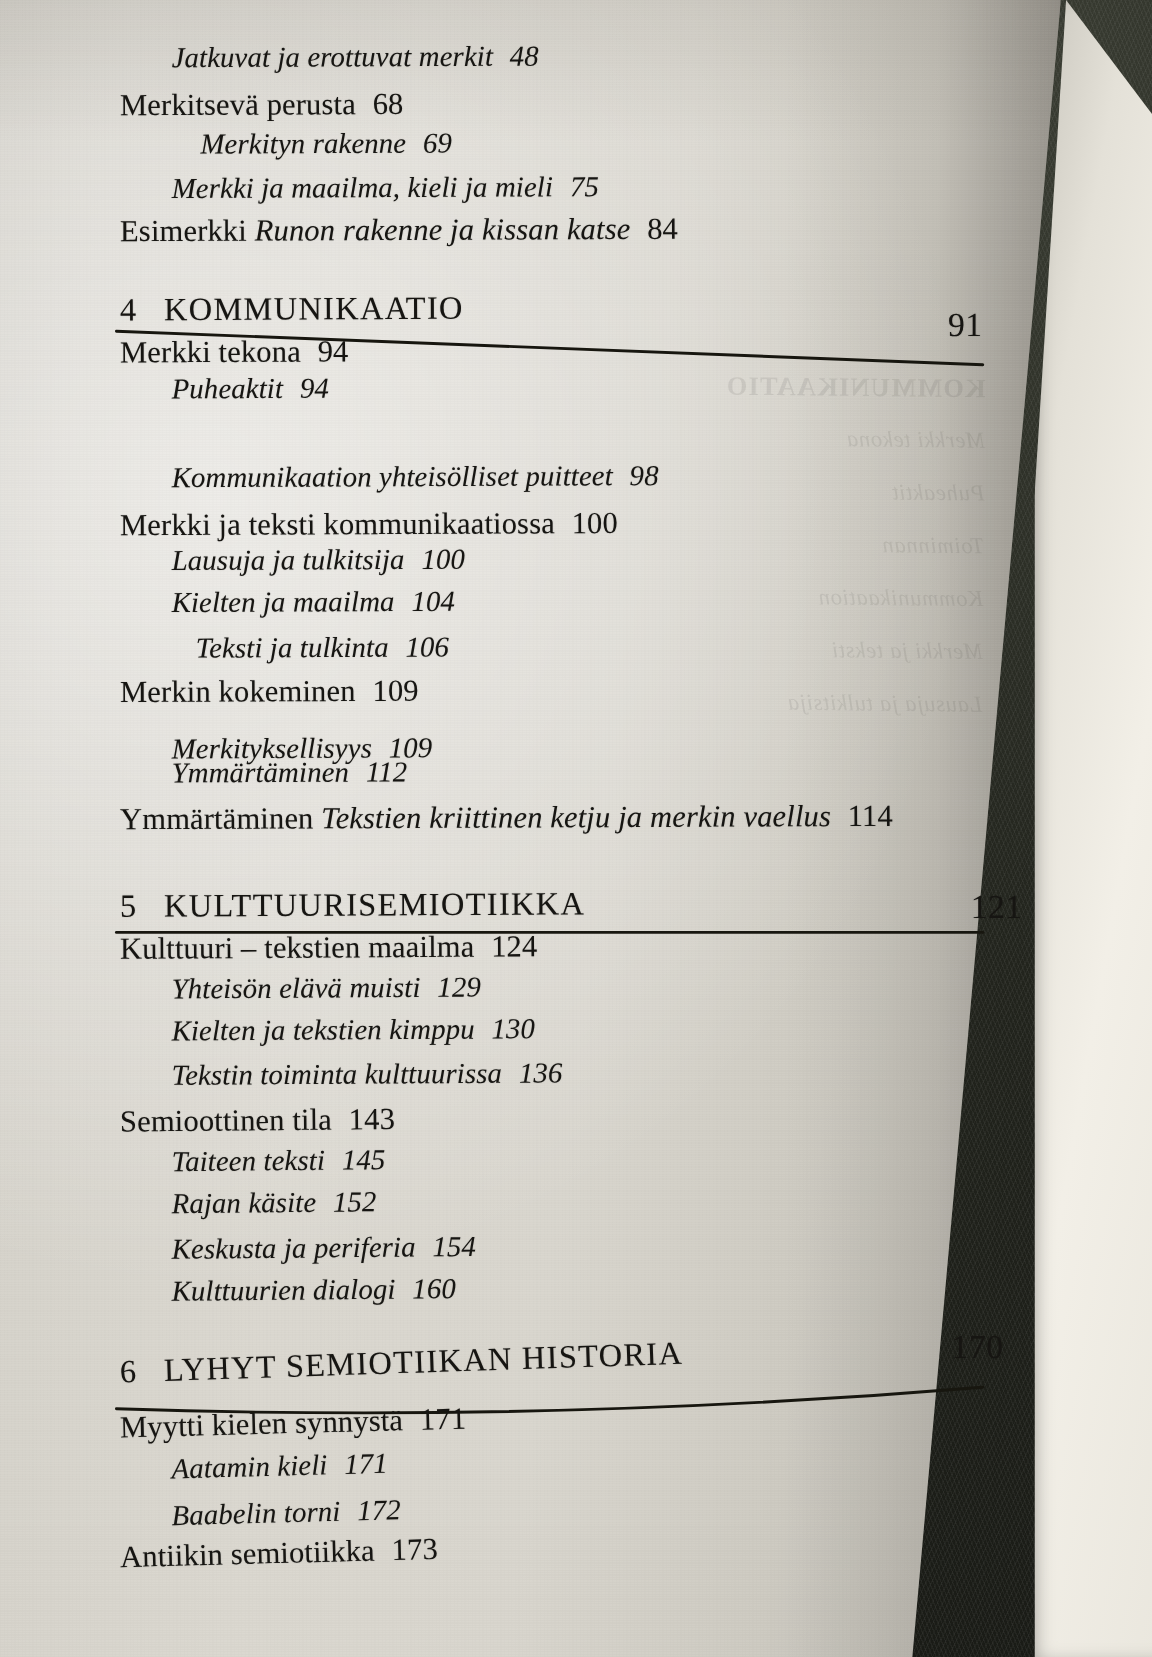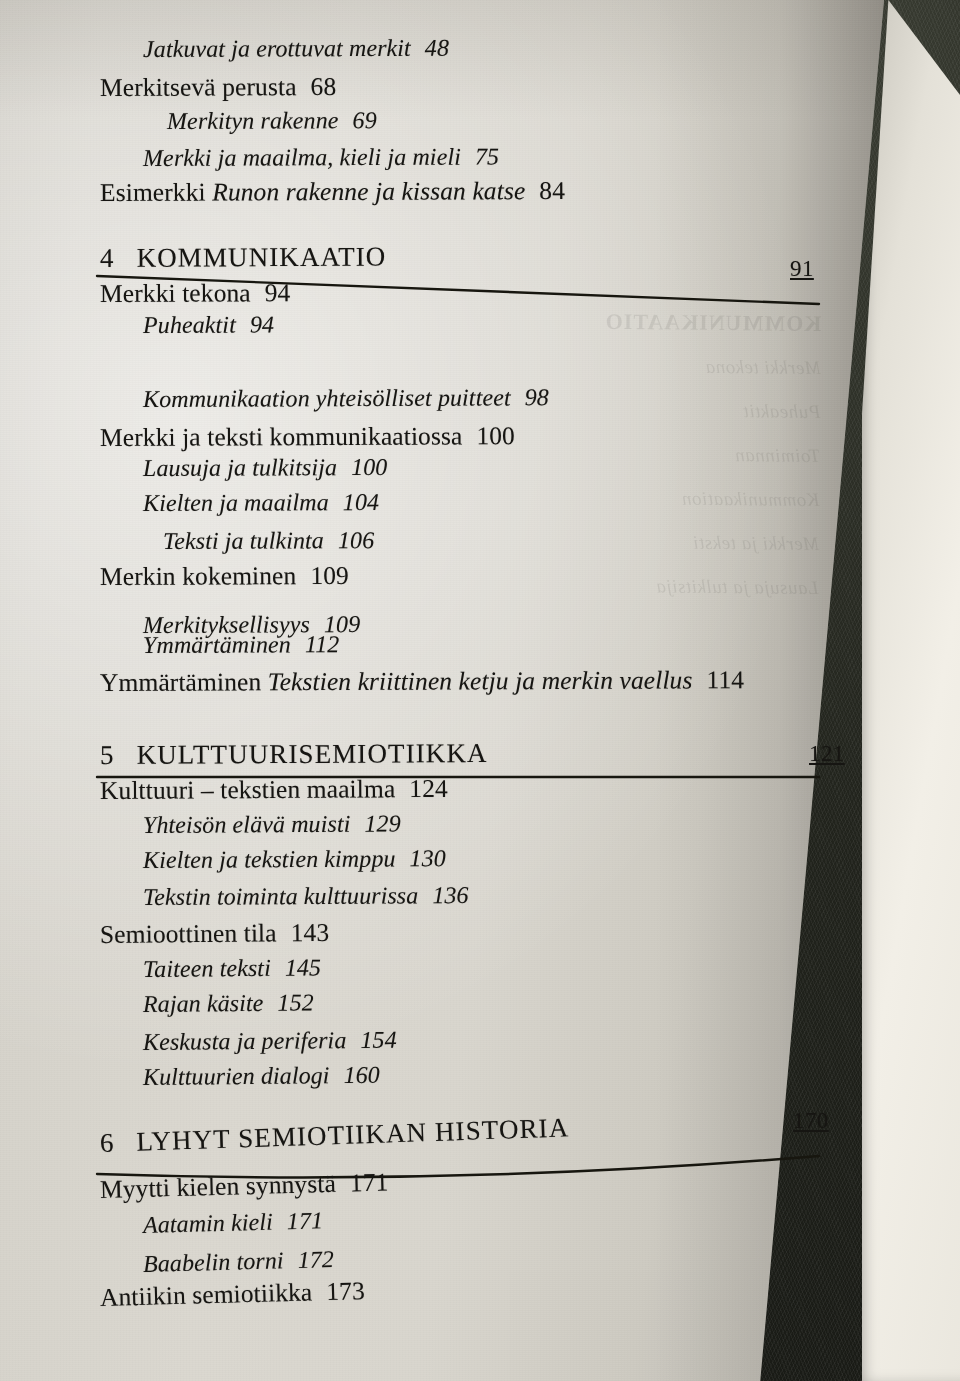--- a/index.html
+++ b/index.html
@@ -135,24 +135,23 @@
   .chap {
     position: absolute;
     white-space: nowrap;
     font-size: 27px;
     letter-spacing: 1.1px;
     text-shadow: 0 0 1px rgba(30,28,24,0.3);
   }
   .chap .num { padding-right: 22px; }
   .chap-pg {
     position: absolute;
-    font-size: 23px;
+    font-size: 28px;
     letter-spacing: .4px;
     text-shadow: 0 0 1px rgba(30,28,24,0.3);
-    text-decoration: underline;
   }
   .rule {
     position: absolute;
     height: 34px;
     overflow: visible;
   }
   .rule svg { display: block; overflow: visible; }
 </style>
 </head>
 <body>

